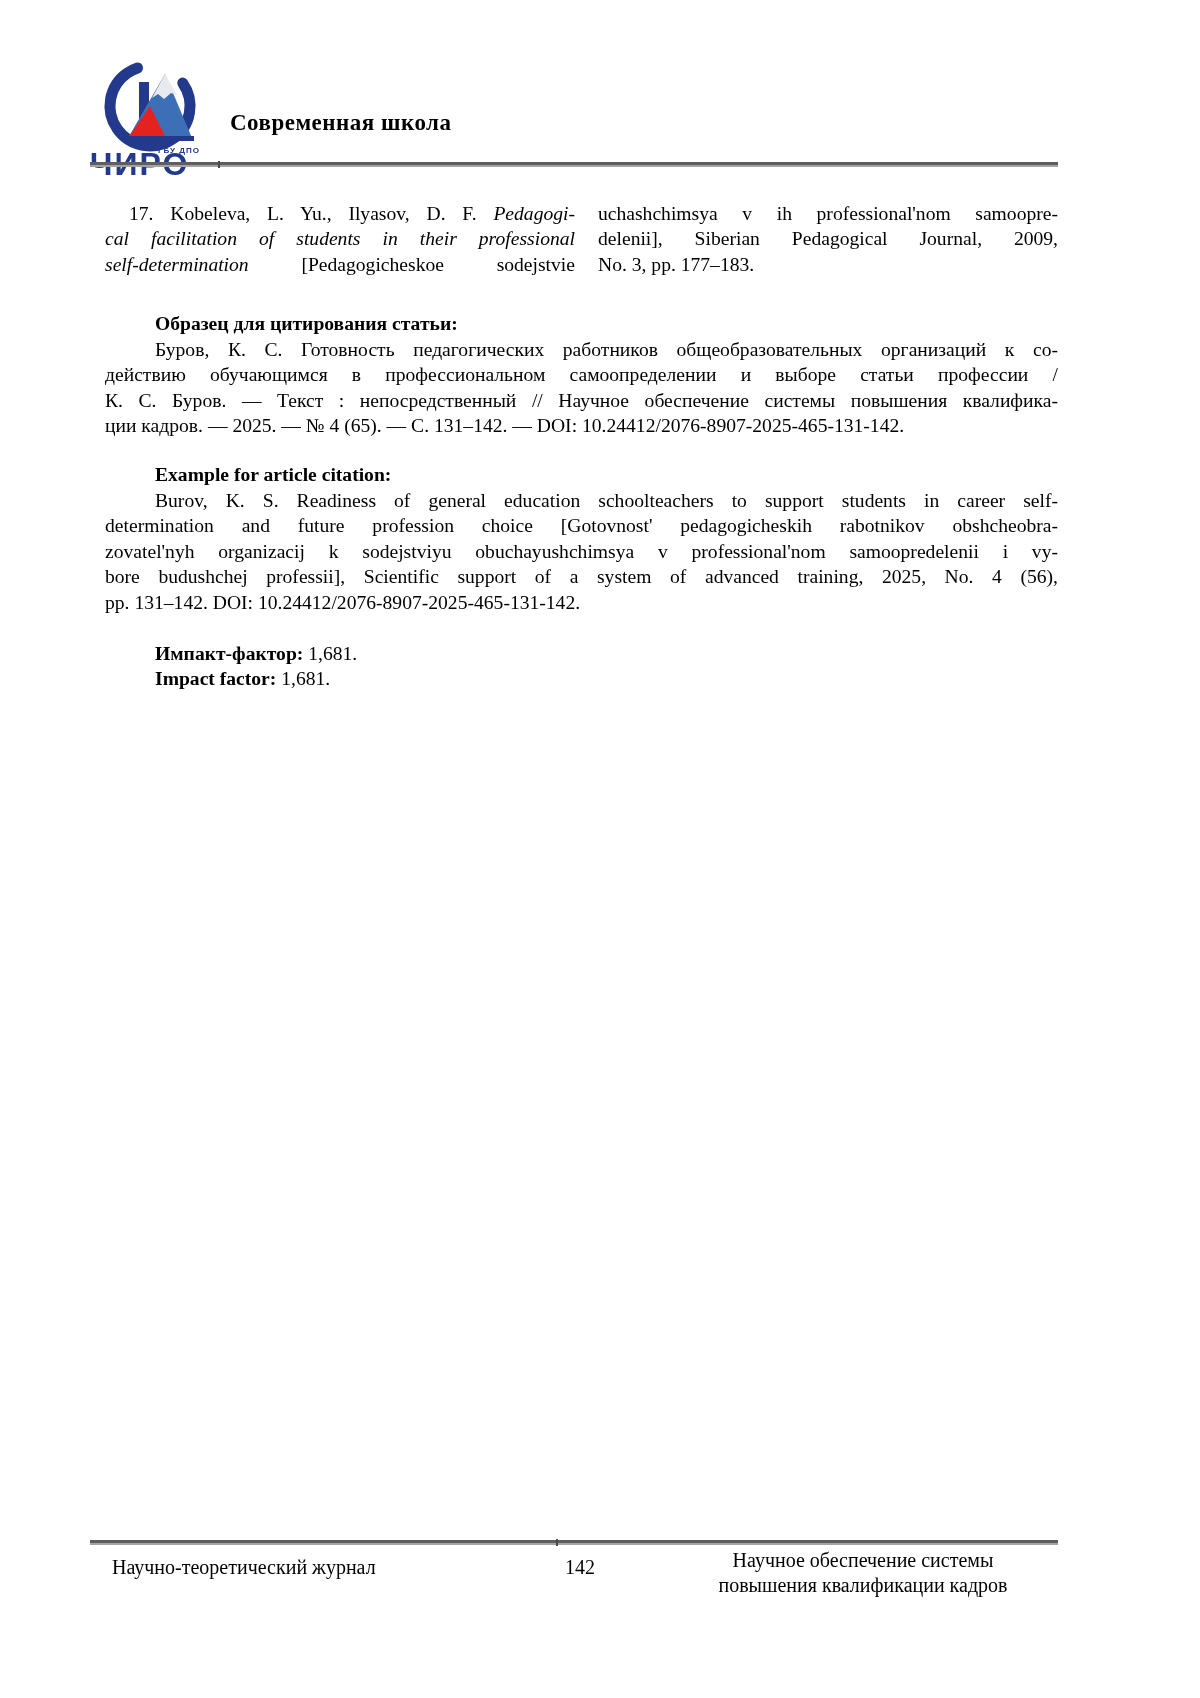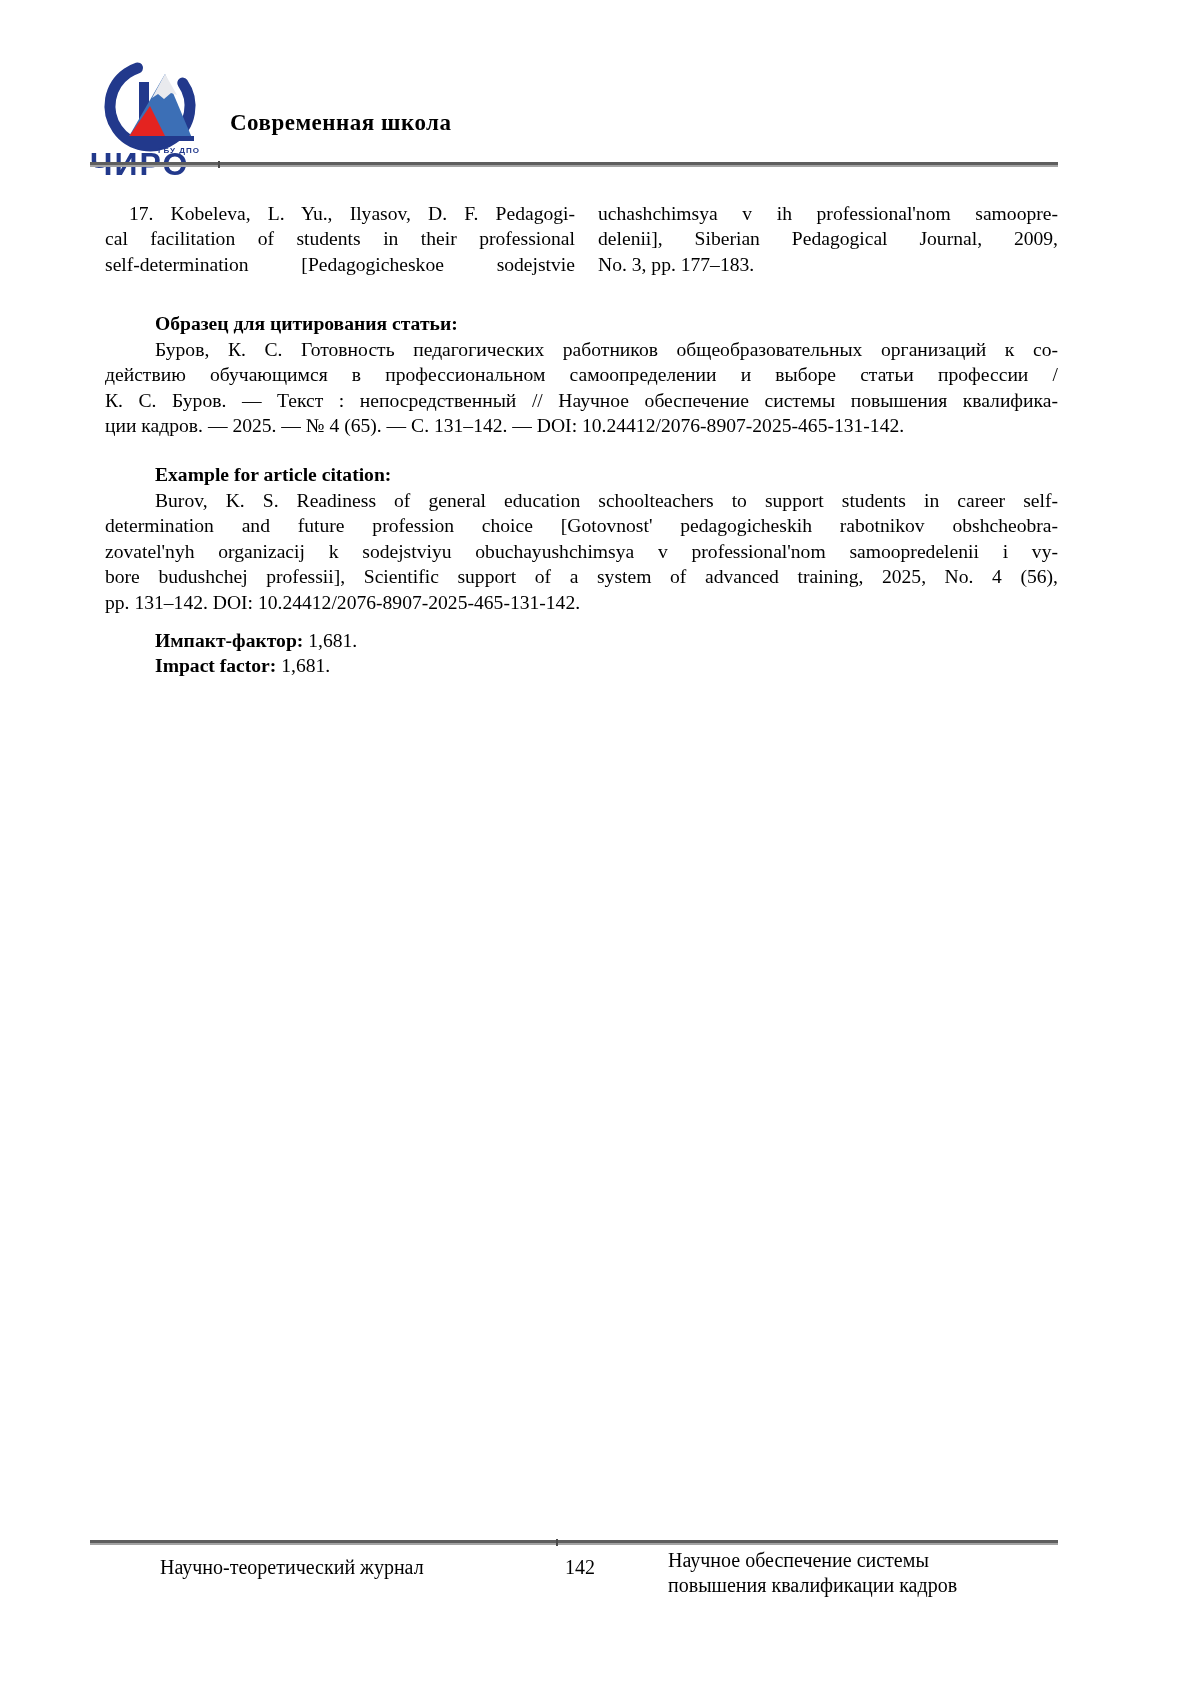--- a/index.html
+++ b/index.html
@@ -21,42 +21,42 @@
     position:absolute;top:-1px;width:2px;height:7px;background:#4a4a4a;
   }
   .rule-header{top:162px;}
   .rule-footer{top:1540px;}
   
   .content{position:absolute;left:105px;width:953px;font-size:19.6px;}
   .tline{line-height:25.4px;min-height:25.4px;}
   .just{text-align:justify;text-align-last:justify;}
   .ind{text-indent:50px;}
   .b{font-weight:bold;}
-  .it{}
+  .it{font-style:italic;}
   .refcols{top:201px;display:flex;}
   .refcol-left{width:470px;margin-right:23px;}
   .refcol-left .ind{text-indent:24px;}
   .refcol-right{flex:1;}
   .heading{font-weight:bold;text-indent:50px;line-height:25.4px;}
   .cite-ru-head{top:311px;}
   .cite-ru-body{top:337px;font-family:Liberation Serif, serif;}
   .cite-en-head{top:462px;}
   .cite-en-body{top:488px;}
-  .impact-block{top:628px;}
+  .impact-block{top:641px;}
   
   .footer-left{
-    position:absolute;left:112px;top:1556px;font-size:20px;margin-left:48px;
+    position:absolute;left:112px;top:1556px;font-size:20px;
   }
   .footer-page{
     position:absolute;left:520px;top:1556px;width:120px;
     text-align:center;font-size:20px;
   }
   .footer-right{
     position:absolute;left:668px;top:1548px;width:390px;
-    font-size:20px;line-height:25px;
+    text-align:center;font-size:20px;line-height:25px;
   }
 </style>
 </head>
 <body>
 
 <div class="page">
 
   <div class="logo">
     <svg width="136" height="118" viewBox="0 0 136 118">
 

